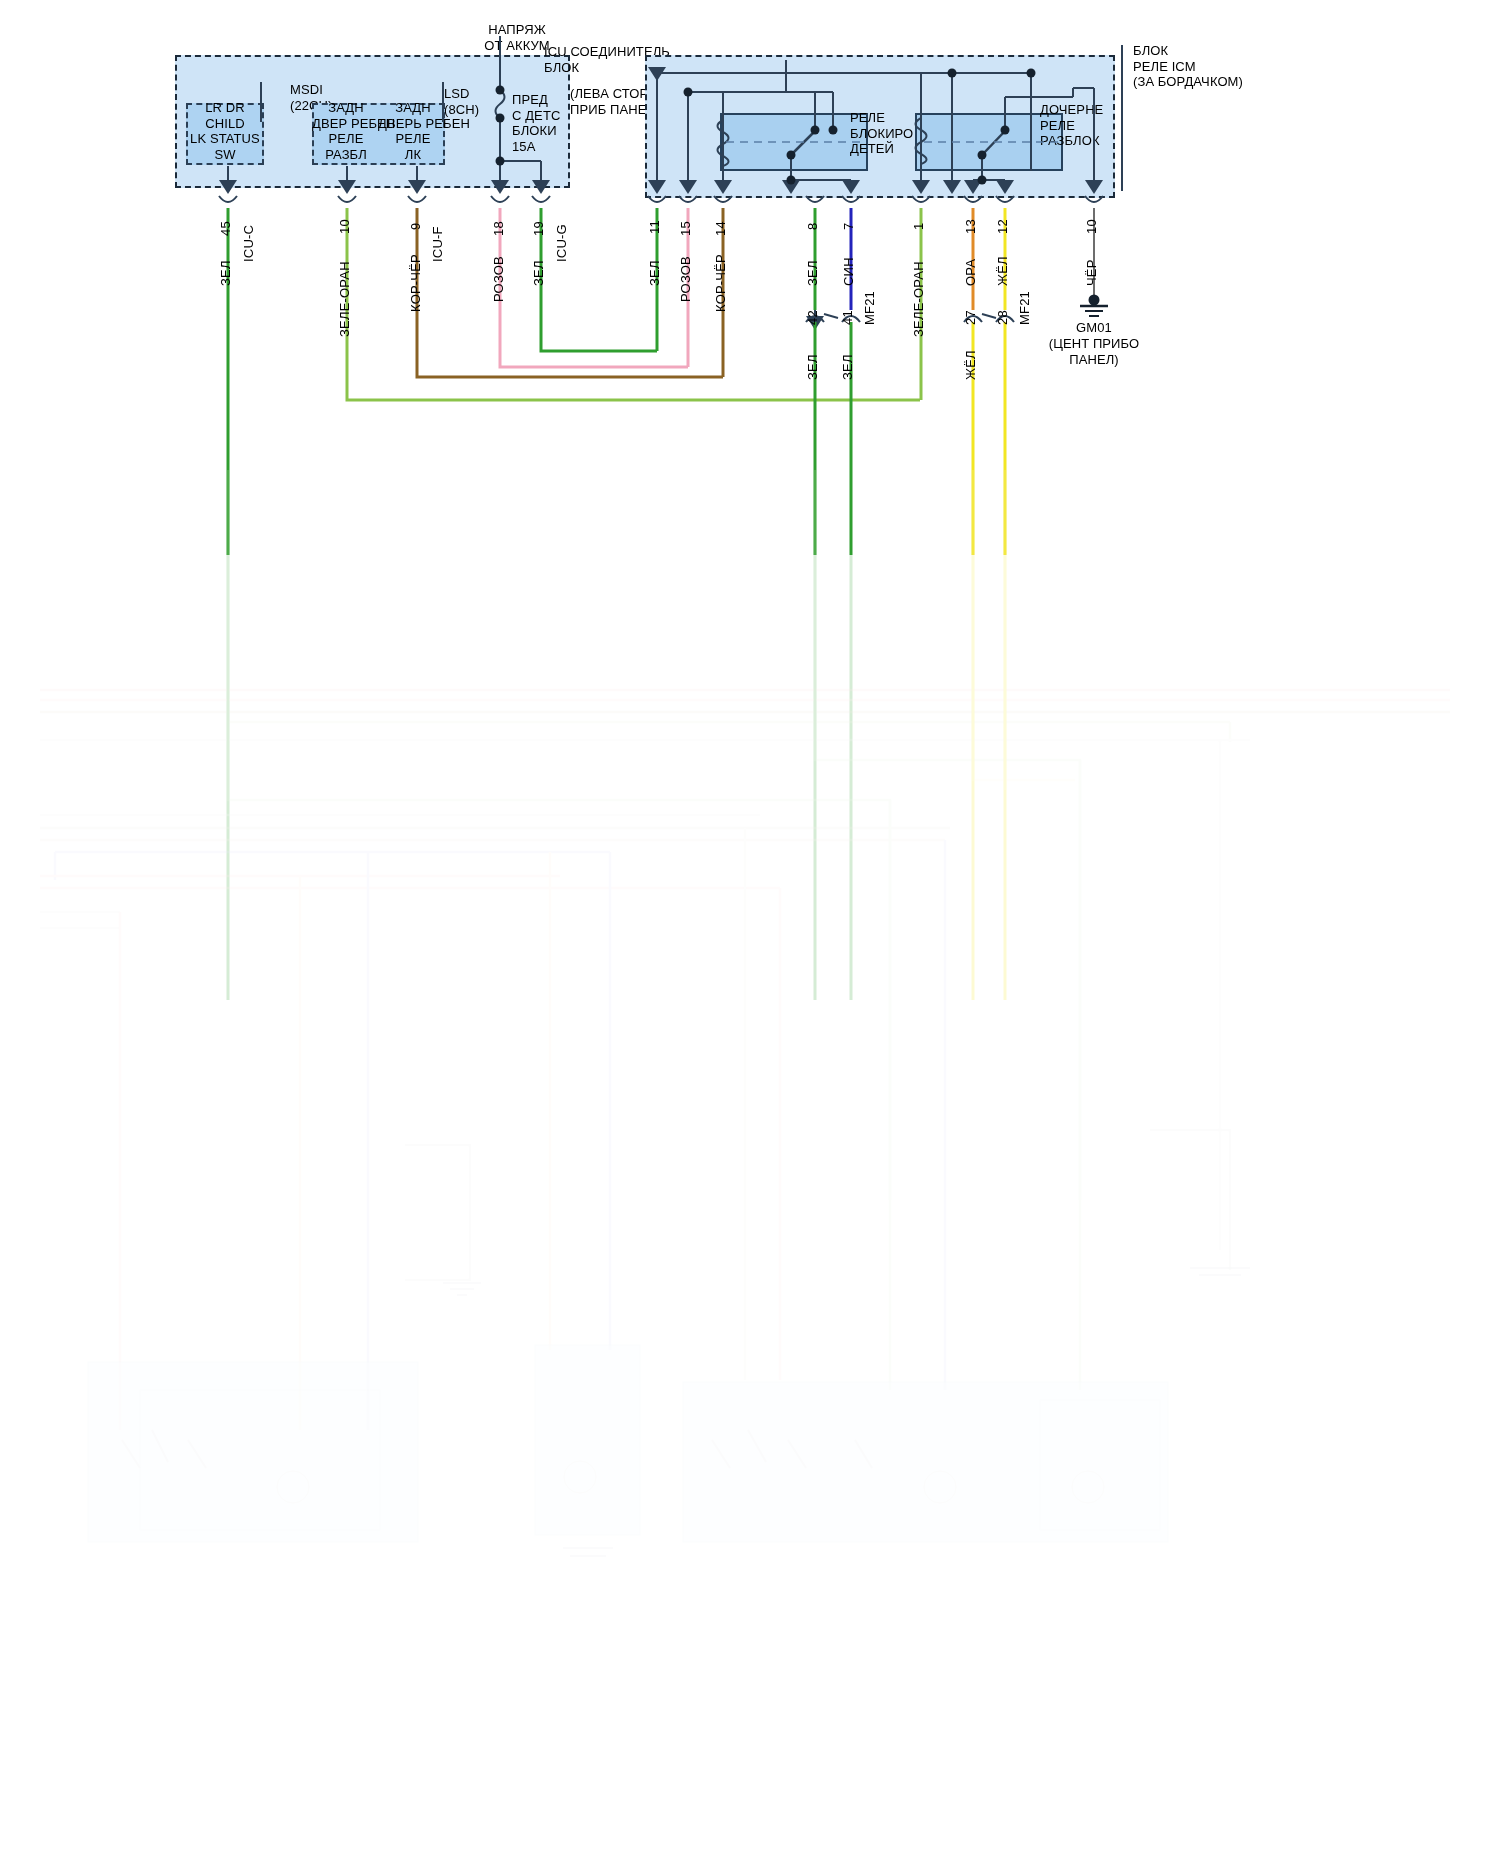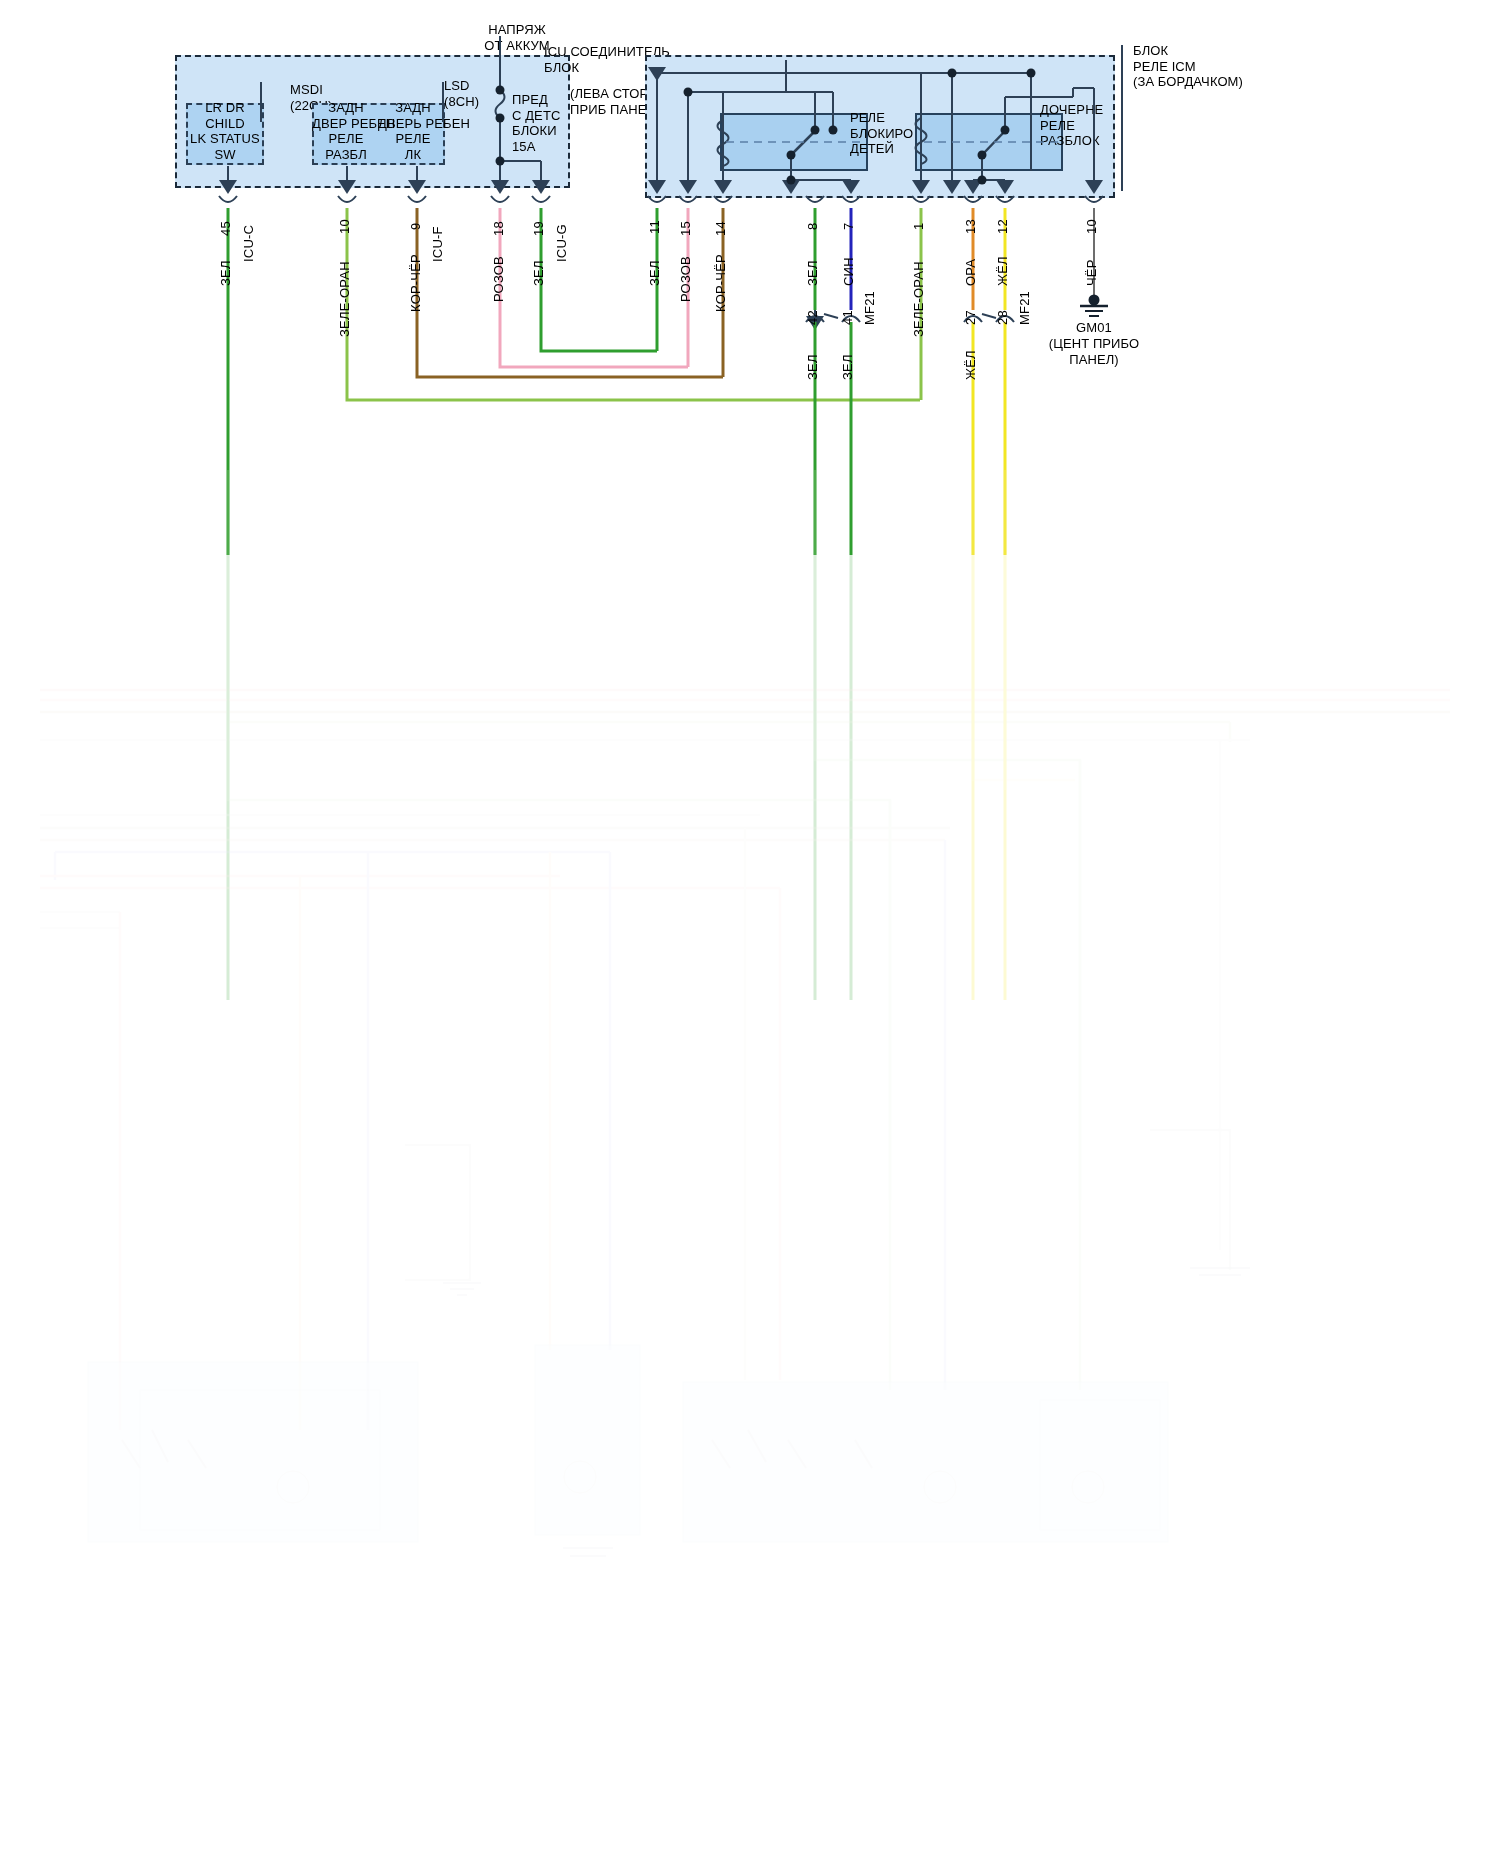--- a/index.html
+++ b/index.html
@@ -37,21 +37,21 @@
 
   <div class="dashbox inner" style="left:312px;top:103px;width:133px;height:62px;"></div>
   <div class="lbl c" style="left:312px;top:100px;width:68px;">ЗАДН
 ДВЕР РЕБЕН
 РЕЛЕ
 РАЗБЛ</div>
   <div class="lbl c" style="left:378px;top:100px;width:70px;">ЗАДН
 ДВЕРЬ РЕБЕН
 РЕЛЕ
 ЛК</div>
-  <div class="lbl" style="left:444px;top:78px;">LSD
+  <div class="lbl" style="left:444px;top:86px;">LSD
 (8CH)</div>
   <div class="wire" style="left:442px;top:82px;width:2px;height:40px;"></div>
 
   <div class="lbl" style="left:512px;top:92px;">ПРЕД
 С ДЕТС
 БЛОКИ
 15А</div>
 
   <div class="lbl c" style="left:452px;top:22px;width:130px;">НАПРЯЖ
 ОТ АККУМ</div>

